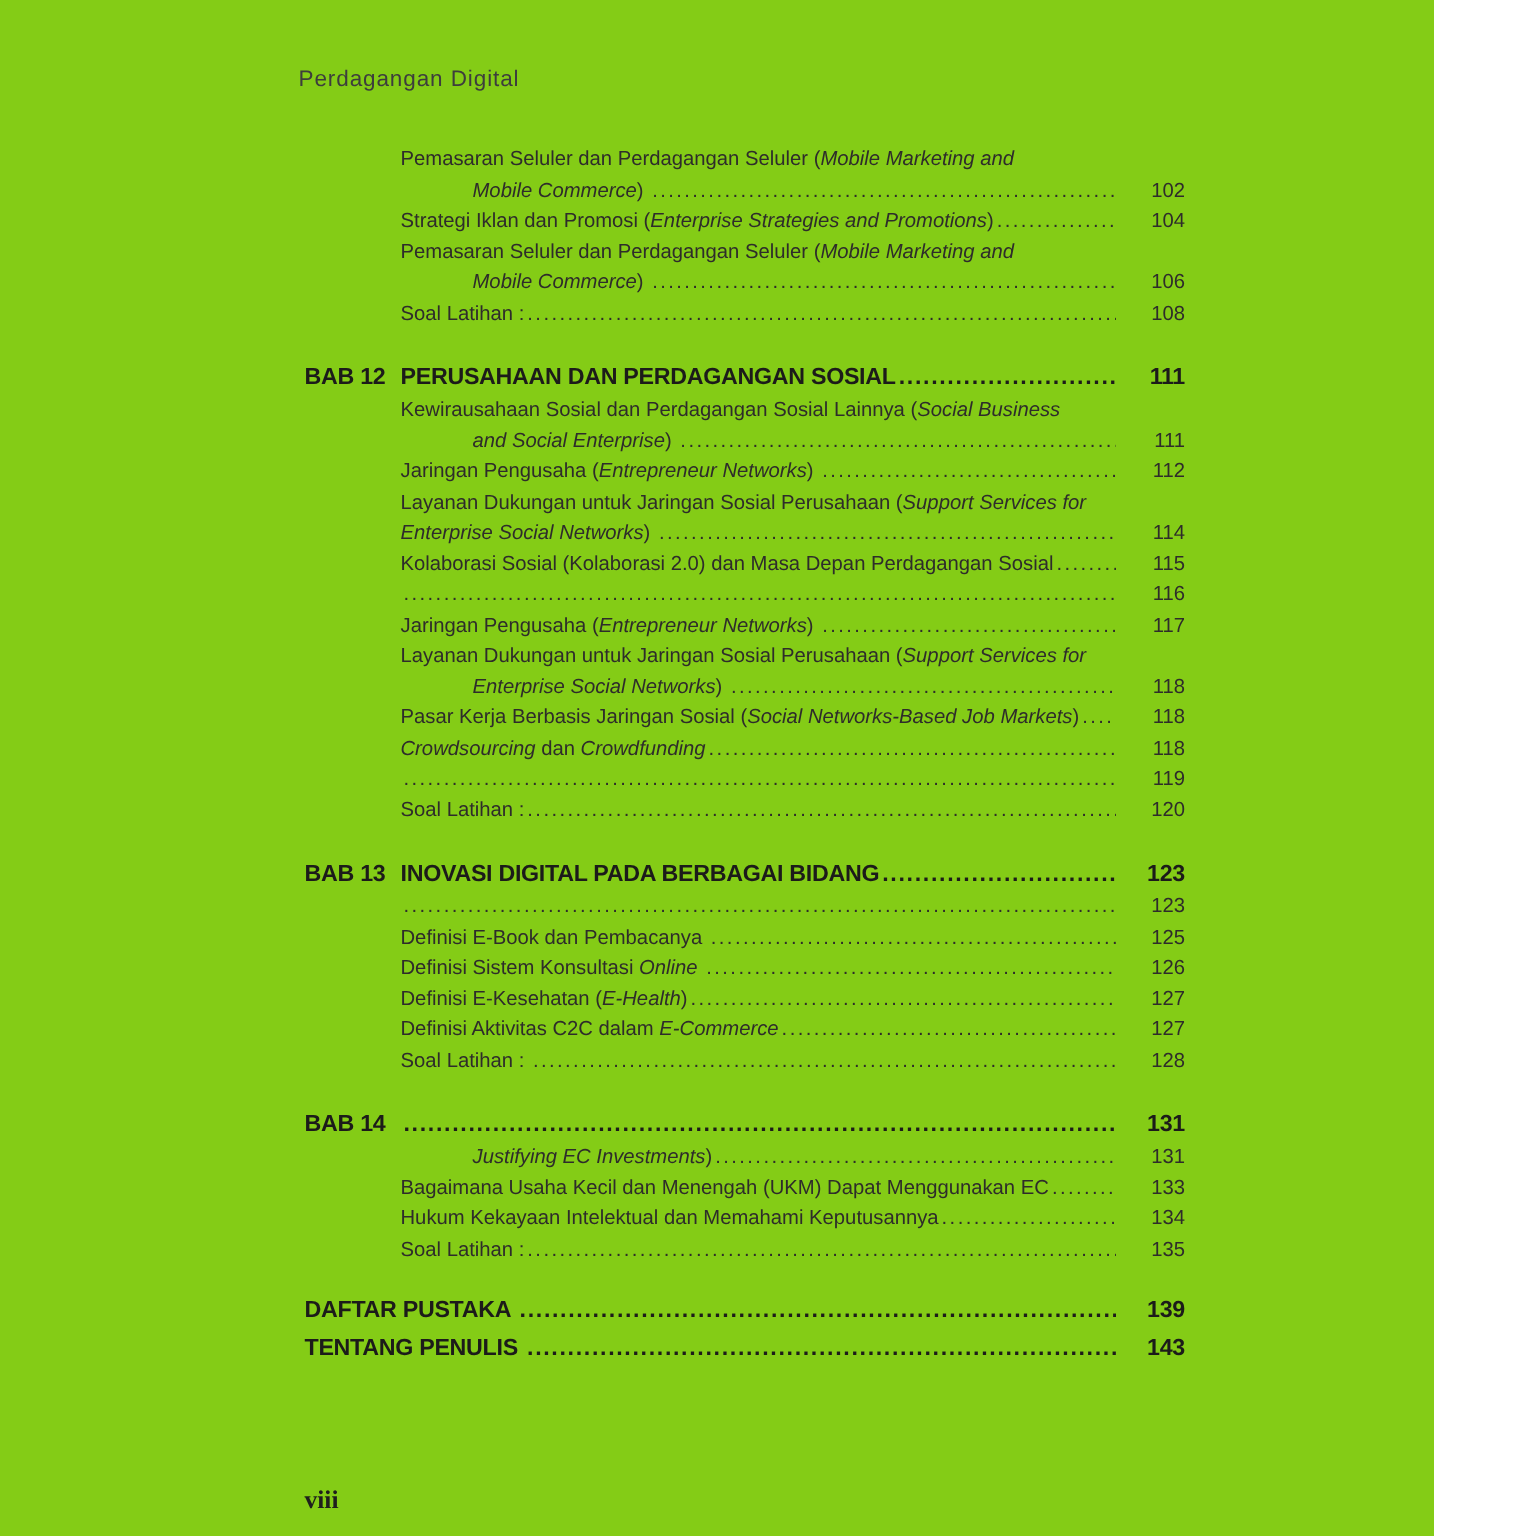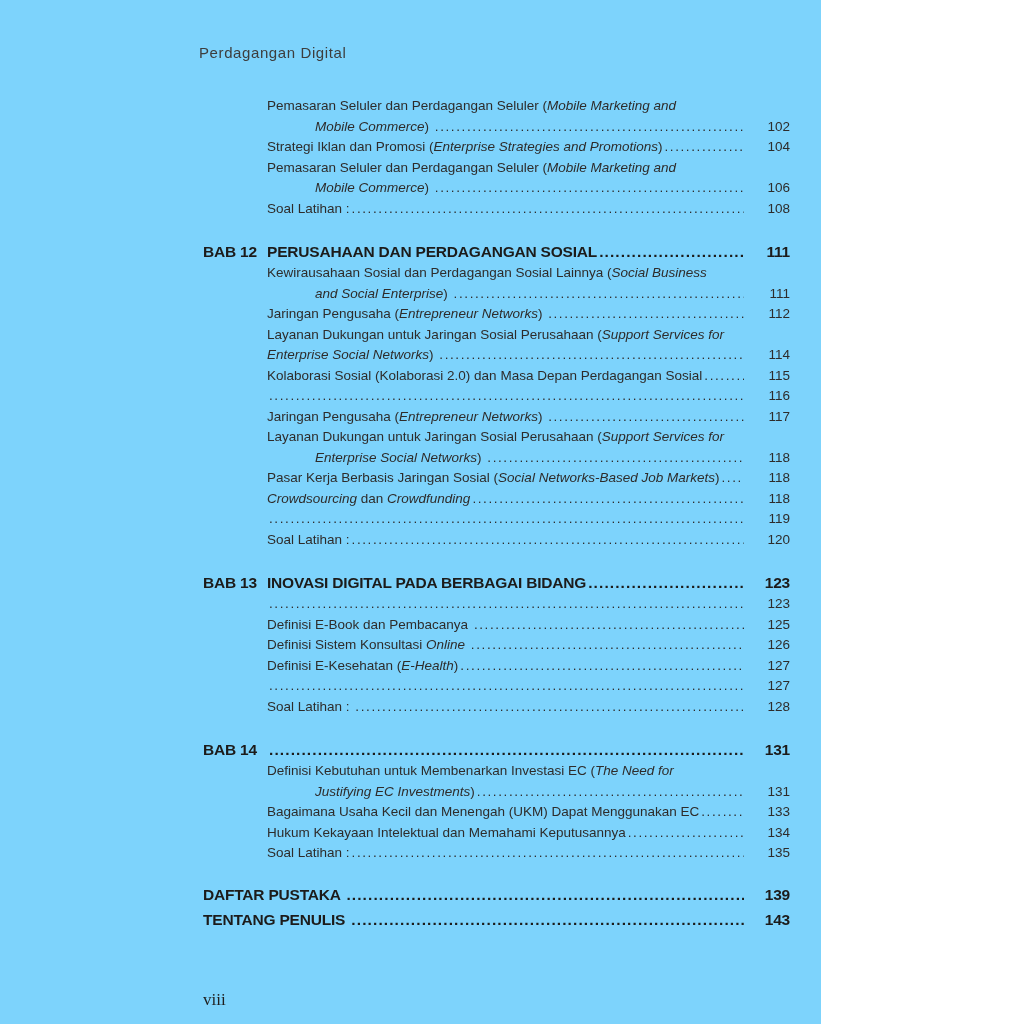--- a/index.html
+++ b/index.html
@@ -1,20 +1,20 @@
 <!DOCTYPE html>
 <html><head>
 <meta charset="utf-8">
 <style>
   * { margin: 0; padding: 0; box-sizing: border-box; }
   html, body { width: 1024px; height: 1024px; background: #ffffff; }
   .page {
     position: relative;
-    width: 821px; height: 1024px;
-    background: #7dd3fc;
+    width: 956px; height: 1024px;
+    background: #84cc16;
     font-family: "Liberation Sans", sans-serif;
     color: #2e2c2b;
     overflow: hidden;
     padding-left: 36px;
   }
   .running-header {
     position: absolute;
     left: 199px; top: 44px;
     font-size: 15px;
     color: #3d3d3d;
@@ -58,21 +58,21 @@
     letter-spacing: -0.2px;
   }
   .toc-heading .label { flex: 0 0 64px; white-space: pre; }
   .toc-heading .leader { letter-spacing: 1.1px; }
   .backmatter { margin-top: 18px; }
   .backmatter .toc-heading { margin-top: 0; line-height: 25px; }
   .page-footer {
     position: absolute;
     left: 203px; top: 990px;
     font-family: "Liberation Serif", serif;
-    font-weight: normal;
+    font-weight: bold;
     font-size: 17px;
     color: #1f1e1d;
   }
 </style>
 </head>
 <body>
 
 <div class="page">
   <div class="running-header">Perdagangan Digital</div>
 
@@ -191,35 +191,33 @@
           <span class="text"><span>Definisi Sistem Konsultasi </span><span class="it">Online</span><span> </span></span>
           <span class="leader">................................................................................................................................................................................................................................................</span>
           <span class="pageno">126</span>
         </div>
         <div class="toc-line">
           <span class="text"><span>Definisi E-Kesehatan (</span><span class="it">E-Health</span><span>)</span></span>
           <span class="leader">................................................................................................................................................................................................................................................</span>
           <span class="pageno">127</span>
         </div>
         <div class="toc-line">
+          <span class="text"><span>Definisi Aktivitas C2C dalam </span><span class="it">E-Commerce</span></span>
           <span class="leader">................................................................................................................................................................................................................................................</span>
           <span class="pageno">127</span>
         </div>
         <div class="toc-line">
           <span class="text"><span>Soal Latihan : </span></span>
           <span class="leader">................................................................................................................................................................................................................................................</span>
           <span class="pageno">128</span>
         </div>
         <div class="toc-heading">
           <span class="label">BAB 14</span>
           <span class="leader">................................................................................................................................................................................................................................................</span>
           <span class="pageno">131</span>
-        </div>
-        <div class="toc-line">
-          <span class="text"><span>Definisi Kebutuhan untuk Membenarkan Investasi EC (</span><span class="it">The Need for</span></span>
         </div>
         <div class="toc-line indent">
           <span class="text"><span class="it">Justifying EC Investments</span><span>)</span></span>
           <span class="leader">................................................................................................................................................................................................................................................</span>
           <span class="pageno">131</span>
         </div>
         <div class="toc-line">
           <span class="text"><span>Bagaimana Usaha Kecil dan Menengah (UKM) Dapat Menggunakan EC</span></span>
           <span class="leader">................................................................................................................................................................................................................................................</span>
           <span class="pageno">133</span>

